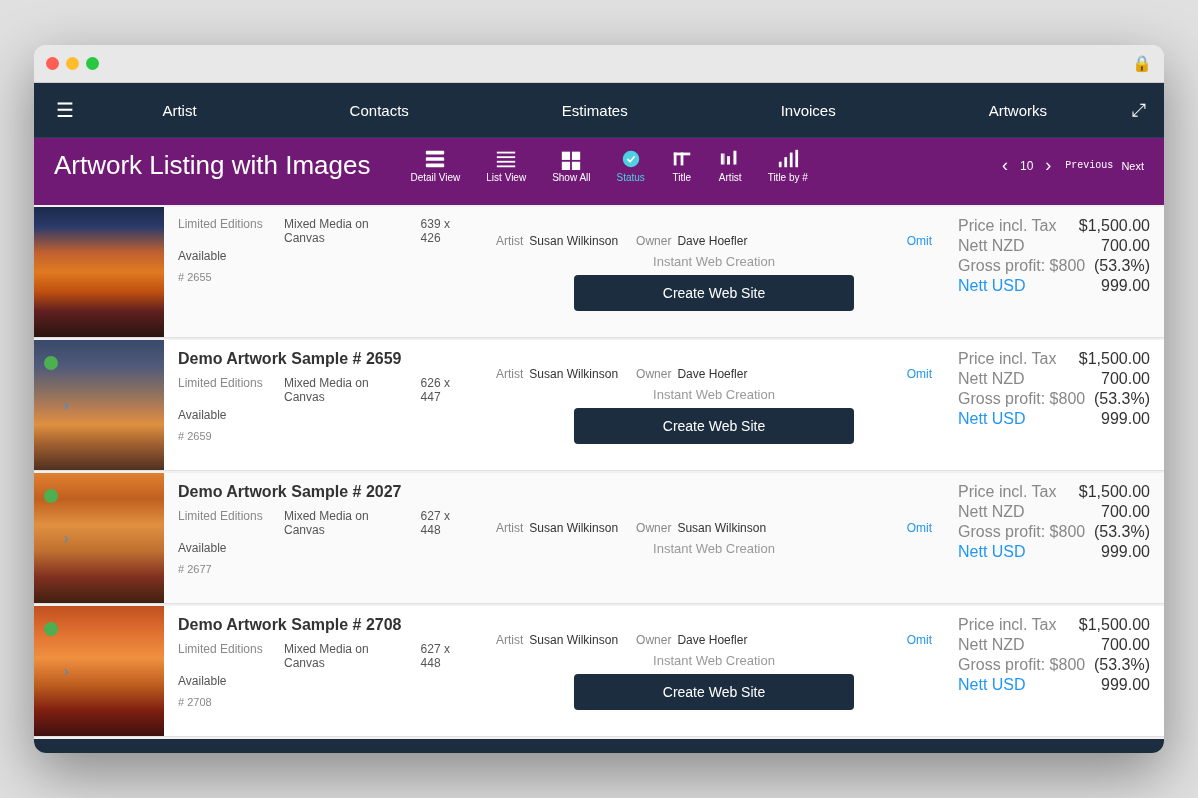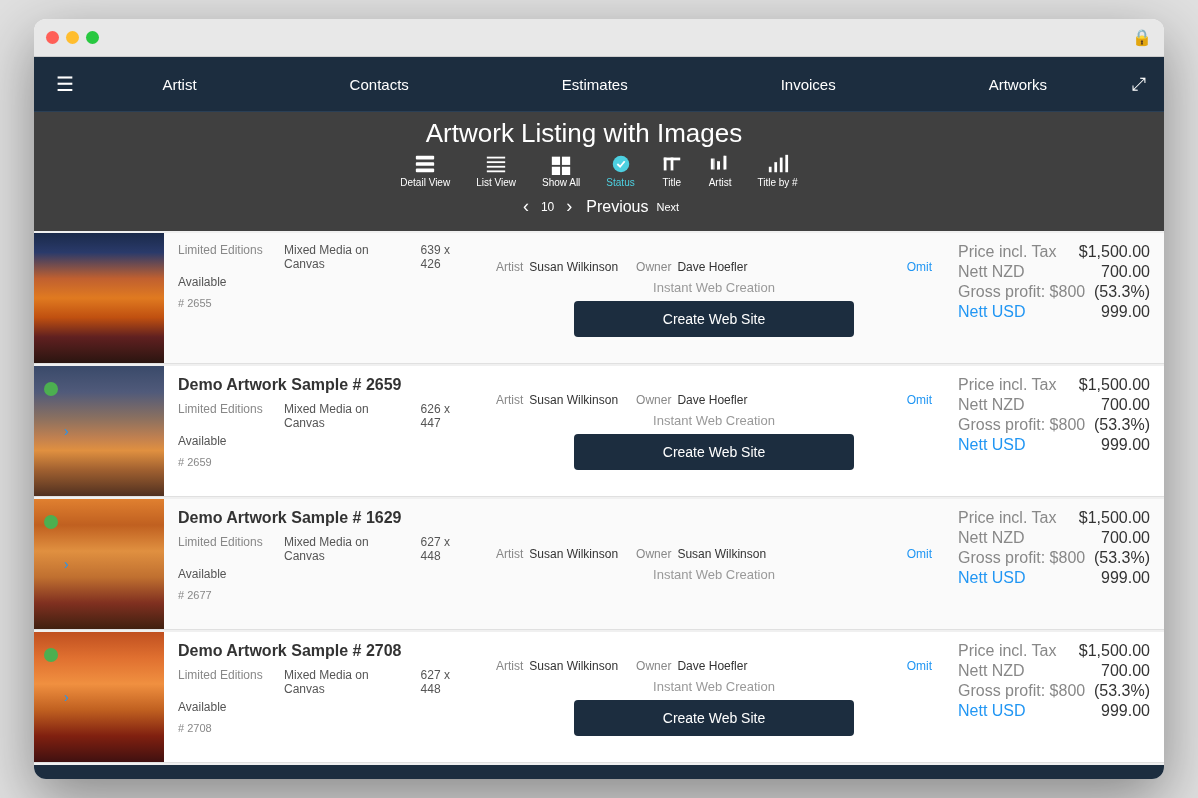--- a/index.html
+++ b/index.html
@@ -75,27 +75,26 @@
       cursor: pointer;
       padding: 8px 16px;
     }
     .nav-expand {
       color: white;
       font-size: 18px;
       padding: 0 8px;
       cursor: pointer;
     }
     .toolbar {
-      background: #404040;
-      display: flex;
-      align-items: center;
-      padding: 6px 20px 10px 20px;
+      background: #701a75;
+      display: flex;
+      align-items: center;
+      padding: 6px 20px 18px 20px;
       gap: 0;
       border-top: 1px solid #2a3f55;
-      flex-direction: column;
     }
     .page-title {
       color: white;
       font-size: 26px;
       font-weight: 300;
       flex: 0 0 auto;
       margin-right: 30px;
     }
     .toolbar-icons {
       display: flex;
@@ -417,21 +416,21 @@
             <rect x="14" y="5" width="3" height="16"></rect>
             <rect x="20" y="2" width="3" height="19"></rect>
           </svg>
         <span>Title by #</span>
       </div>
     </div>
     <div class="toolbar-right">
       <span class="toolbar-nav-btn">‹</span>
       <span class="toolbar-page-num">10</span>
       <span class="toolbar-nav-btn">›</span>
-      <span style="color:white;font-size:16px;margin-left:2px;">Previous</span>
+      <span style="color:white;font-size:10px;margin-left:2px;font-family:Liberation Mono, monospace;">Previous</span>
       <span style="color:white;font-size:11px;">Next</span>
     </div>
   </div>
 
   <div class="content-area" id="artwork-list">
   <div class="artwork-row">
     <div class="status-dot"></div>
     <div class="expand-arrow">›</div>
     <div class="img-2655 img-placeholder"></div>
     <div class="artwork-info">
@@ -515,21 +514,21 @@
         <span class="price-label price-value blue">Nett USD</span>
         <span class="price-value">999.00</span>
       </div>
     </div>
   </div>
       <div class="artwork-row">
     <div class="status-dot"></div>
     <div class="expand-arrow">›</div>
     <div class="img-2677 img-placeholder"></div>
     <div class="artwork-info">
-      <div class="artwork-title">Demo Artwork Sample # 1629</div>
+      <div class="artwork-title">Demo Artwork Sample # 2027</div>
       <div class="artwork-meta-row">
         <span class="artwork-meta-label">Limited Editions</span>
         <span>Mixed Media on Canvas</span>
         <span>627 x 448</span>
       </div>
       <div class="artwork-status">Available</div>
       <div class="artwork-num"># 2677</div>
     </div>
     <div class="artwork-center">
       <div style="display:flex;width:100%;padding:0 4px;align-items:center;gap:6px;font-size:12px;">

